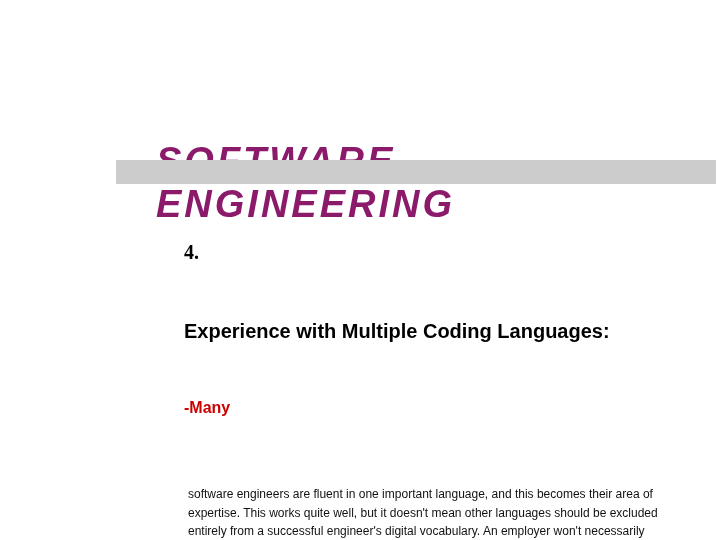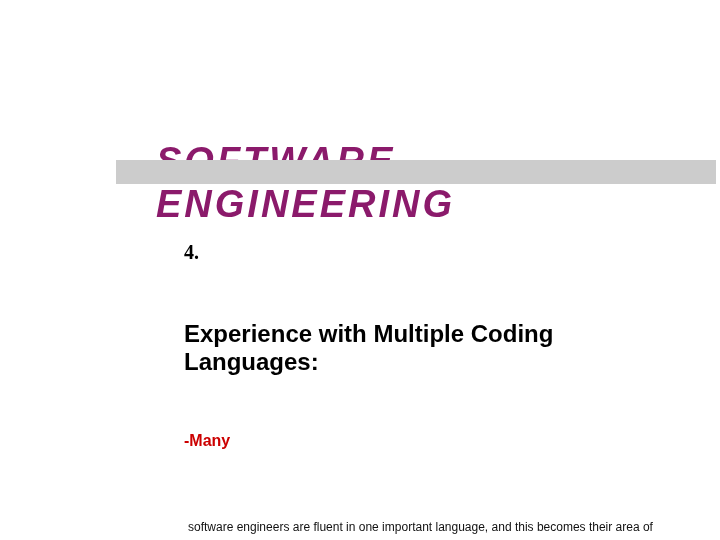--- a/index.html
+++ b/index.html
@@ -72,21 +72,21 @@
 
     .section-number {
       font-size: 20px;
       font-weight: bold;
       color: #000000;
       margin-right: 16px;
     }
 
     .heading-text {
       font-family: 'Arial', 'Helvetica', sans-serif;
-      font-size: 24px;
+      font-size: 20px;
       font-weight: bold;
       color: #000000;
     }
 
     .heading-highlight {
       font-family: 'Arial', 'Helvetica', sans-serif;
       font-size: 16px;
       font-weight: bold;
       color: #cc0000;
     }

